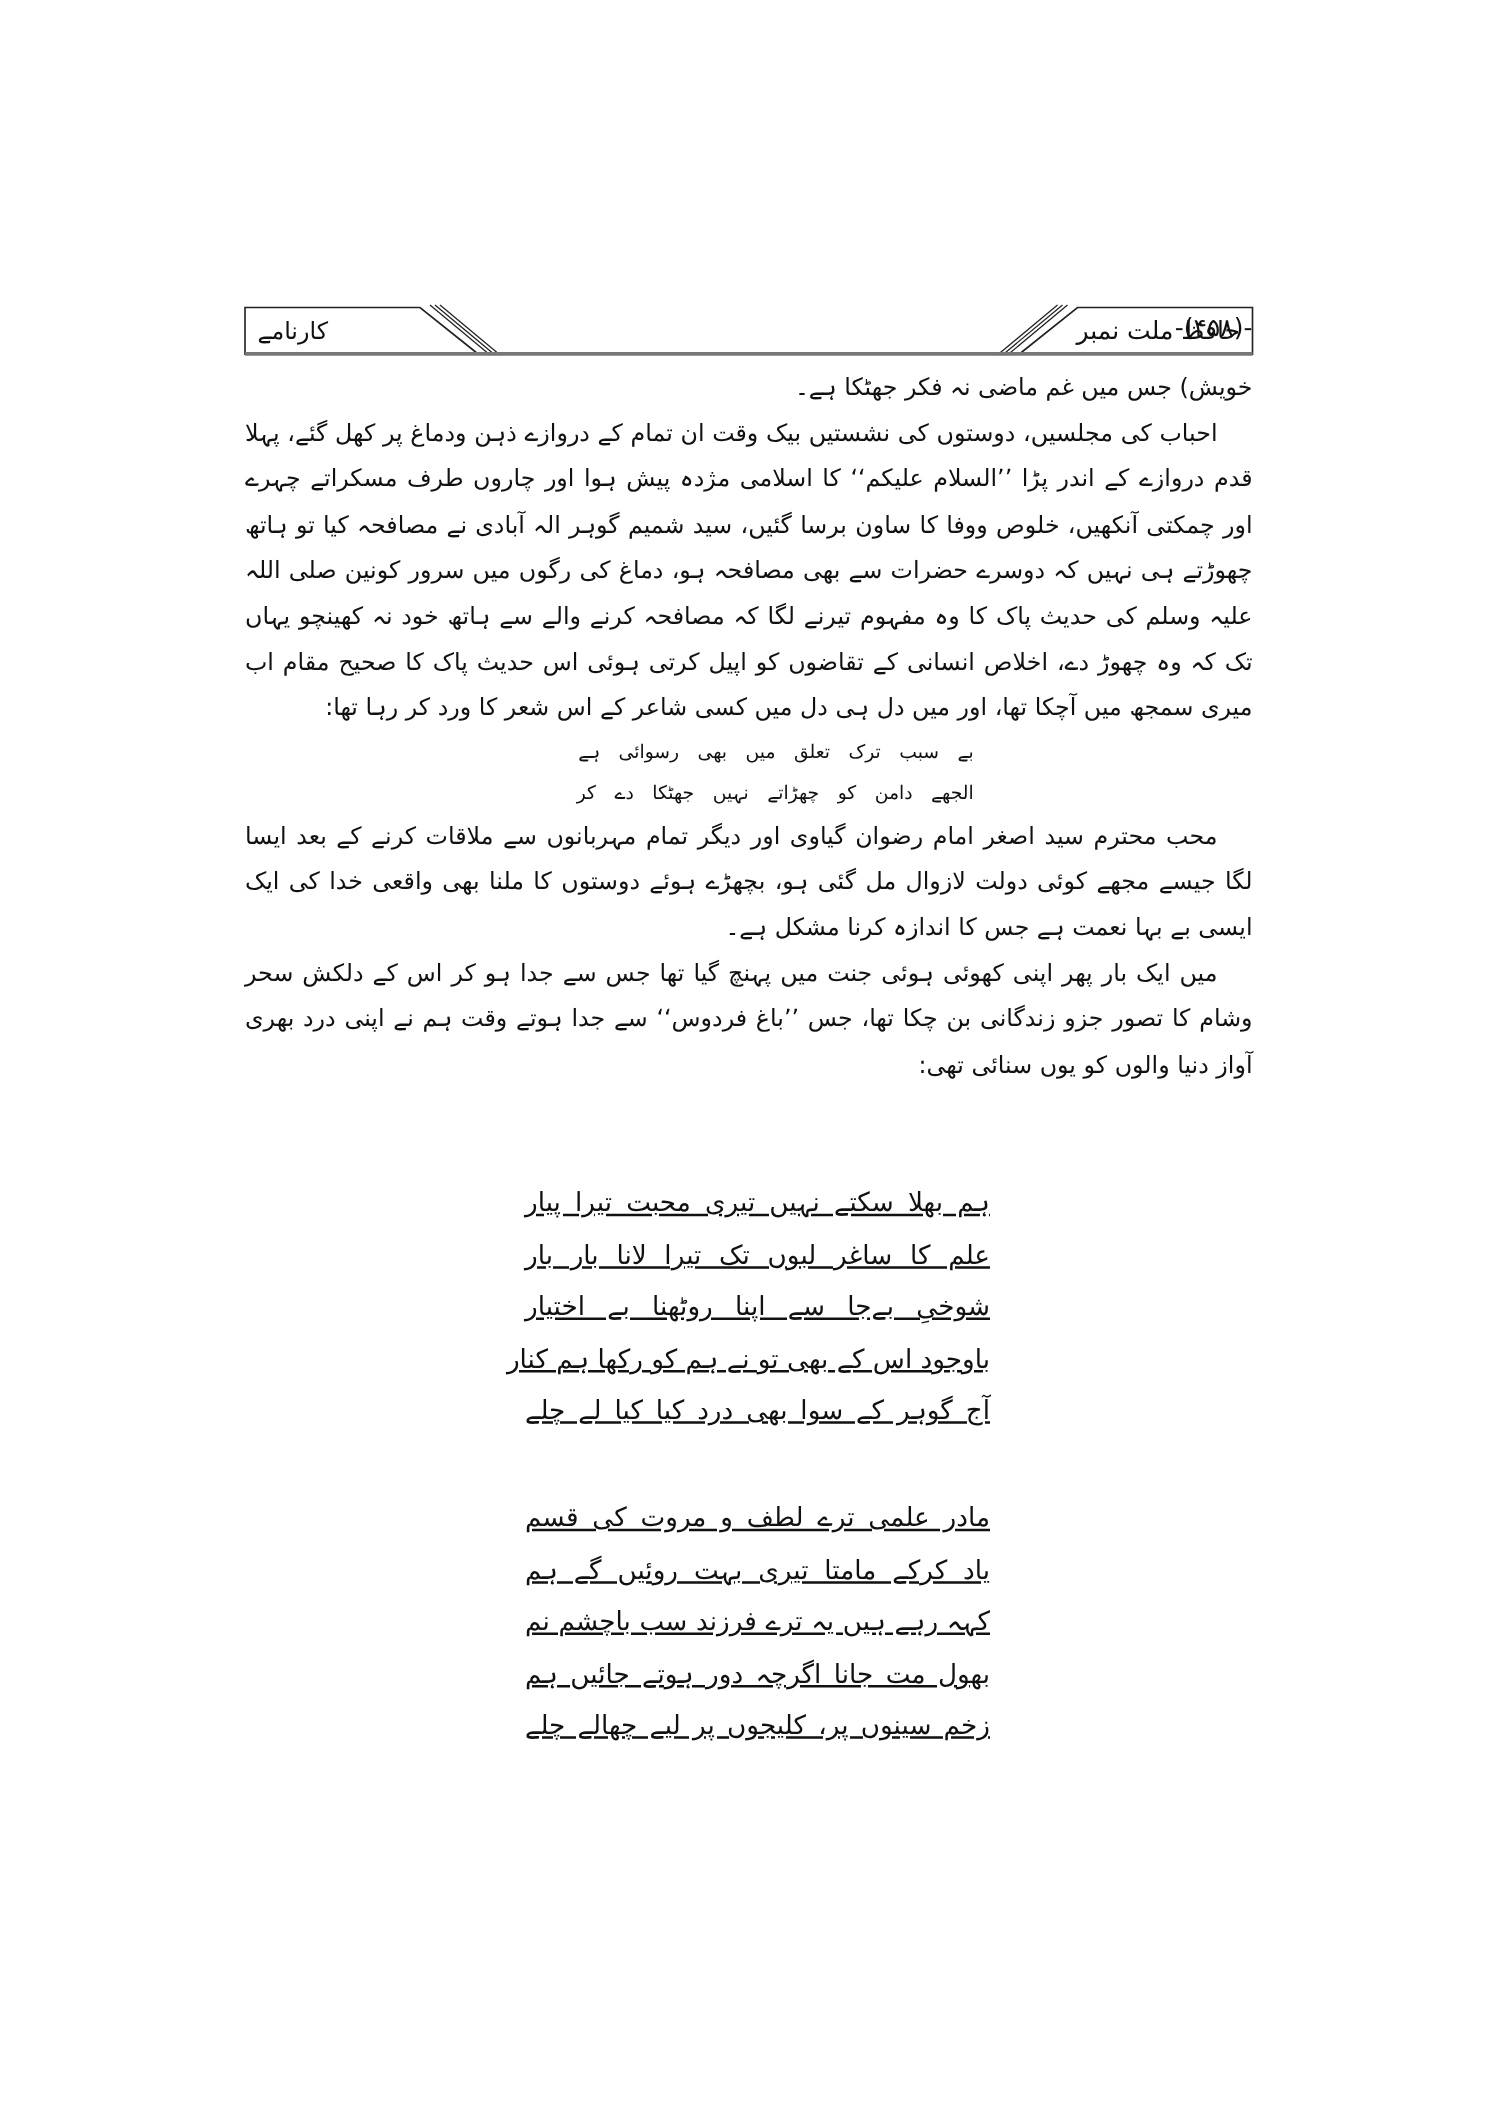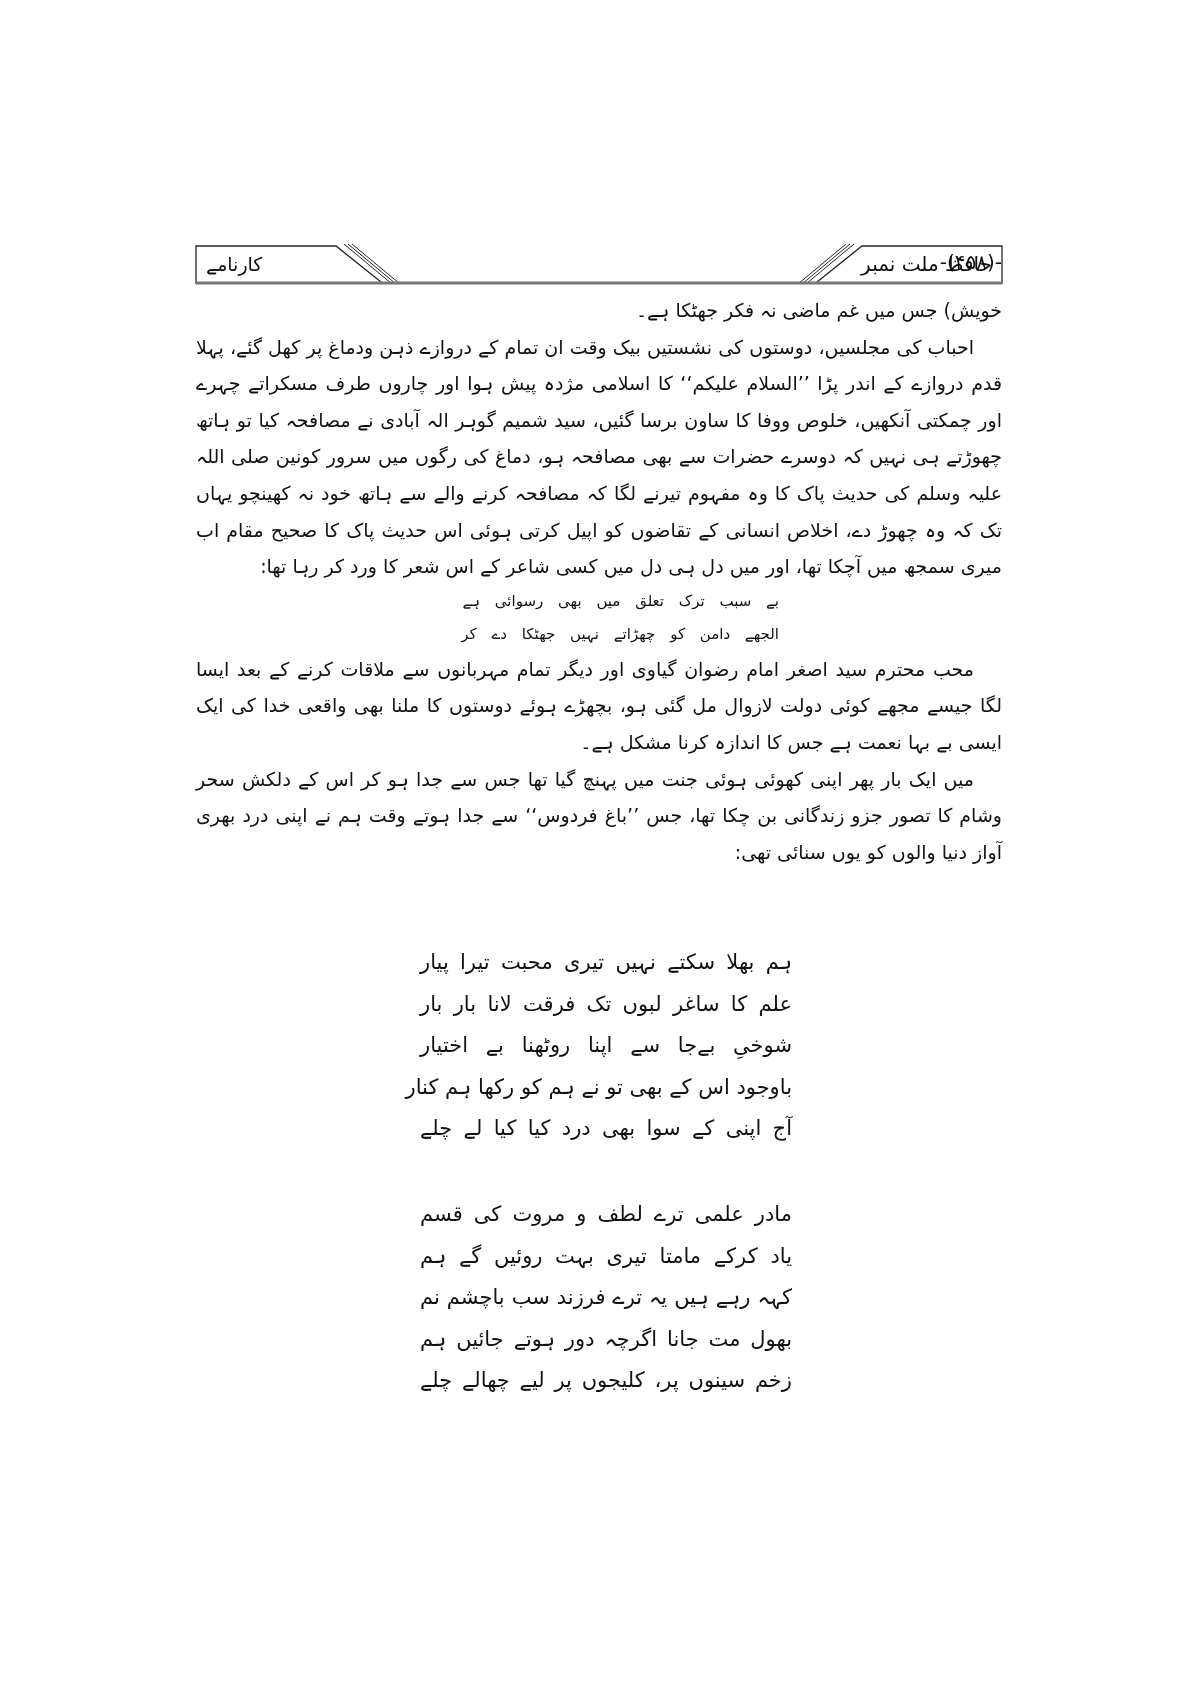--- a/index.html
+++ b/index.html
@@ -103,20 +103,21 @@
       width: 372px;
       direction: rtl;
       font-size: 21px;
       line-height: 41.5px;
     }
     .poem .verse {
       display: block;
       text-align: justify;
       text-align-last: justify;
       white-space: nowrap;
+      text-decoration: underline;
     }
     .stanza-1 { top: 942px; }
     .stanza-2 { top: 1194px; }
   </style>
 </head>
 <body>
 
 <div class="page">
 
   <div class="header">
@@ -145,24 +146,24 @@
     <div class="couplet">
       <span class="verse">بے سبب ترک تعلق میں بھی رسوائی ہے</span>
       <span class="verse">الجھے دامن کو چھڑاتے نہیں جھٹکا دے کر</span>
     </div>
     <p class="para indent">محب محترم سید اصغر امام رضوان گیاوی اور دیگر تمام مہربانوں سے ملاقات کرنے کے بعد ایسا لگا جیسے مجھے کوئی دولت لازوال مل گئی ہو، بچھڑے ہوئے دوستوں کا ملنا بھی واقعی خدا کی ایک ایسی بے بہا نعمت ہے جس کا اندازہ کرنا مشکل ہے۔</p>
     <p class="para indent">میں ایک بار پھر اپنی کھوئی ہوئی جنت میں پہنچ گیا تھا جس سے جدا ہو کر اس کے دلکش سحر وشام کا تصور جزو زندگانی بن چکا تھا، جس ’’باغ فردوس‘‘ سے جدا ہوتے وقت ہم نے اپنی درد بھری آواز دنیا والوں کو یوں سنائی تھی:</p>
   </div>
 
   <div class="poem stanza-1">
     <span class="verse">ہم بھلا سکتے نہیں تیری محبت تیرا پیار</span>
-    <span class="verse">علم کا ساغر لبوں تک فرقت لانا بار بار</span>
+    <span class="verse">علم کا ساغر لبوں تک تیرا لانا بار بار</span>
     <span class="verse">شوخیِ بےجا سے اپنا روٹھنا بے اختیار</span>
     <span class="verse">باوجود اس کے بھی تو نے ہم کو رکھا ہم کنار</span>
-    <span class="verse">آج اپنی کے سوا بھی درد کیا کیا لے چلے</span>
+    <span class="verse">آج گوہر کے سوا بھی درد کیا کیا لے چلے</span>
   </div>
   <div class="poem stanza-2">
     <span class="verse">مادر علمی ترے لطف و مروت کی قسم</span>
     <span class="verse">یاد کرکے مامتا تیری بہت روئیں گے ہم</span>
     <span class="verse">کہہ رہے ہیں یہ ترے فرزند سب باچشم نم</span>
     <span class="verse">بھول مت جانا اگرچہ دور ہوتے جائیں ہم</span>
     <span class="verse">زخم سینوں پر، کلیجوں پر لیے چھالے چلے</span>
   </div>
 
 </div>

